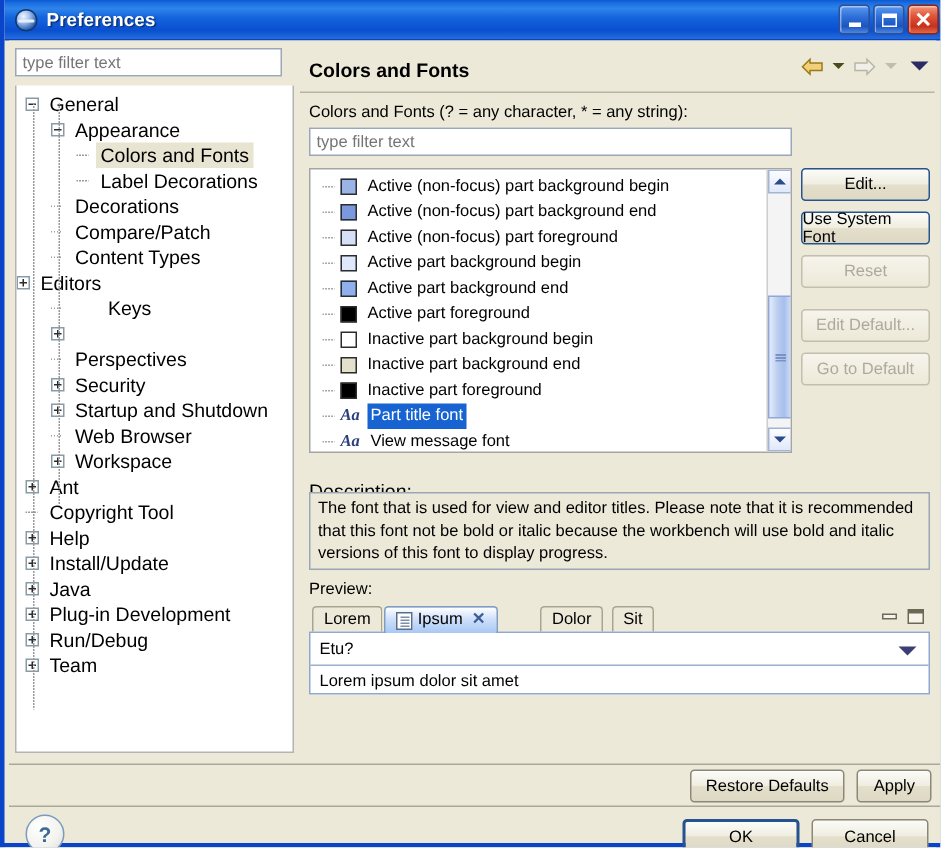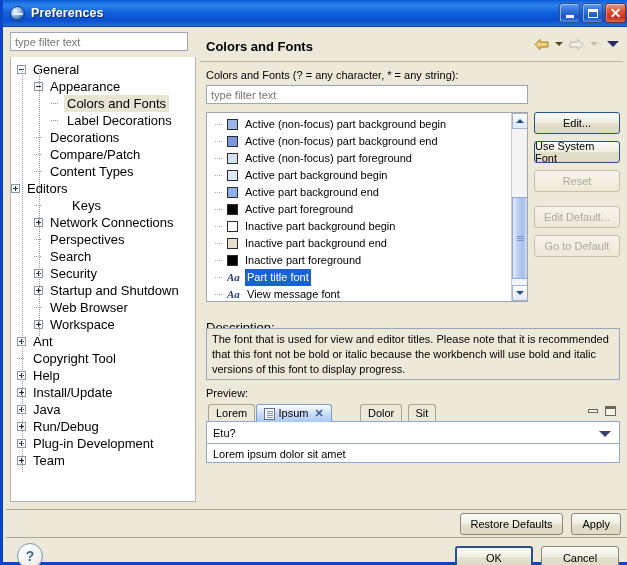--- a/index.html
+++ b/index.html
@@ -365,31 +365,26 @@
               <div class="tnode" style="">
                 <span class="exp plus"></span>
                 <span class="lbl">Editors</span>
               </div>
               <div class="tnode" style="padding-left: 23px; gap: 22px;">
                 <span class="dots"></span>
                 <span class="lbl">Keys</span>
               </div>
               <div class="tnode" style="padding-left: 23px;">
                 <span class="exp plus"></span>
-                <span class="lbl">Network Connections</span>
               </div>
               <div class="tnode" style="padding-left: 23px;">
                 <span class="dots"></span>
                 <span class="lbl">Perspectives</span>
               </div>
               <div class="tnode" style="padding-left: 23px;">
-                <span class="dots"></span>
-                <span class="lbl">Search</span>
-              </div>
-              <div class="tnode" style="padding-left: 23px;">
                 <span class="exp plus"></span>
                 <span class="lbl">Security</span>
               </div>
               <div class="tnode" style="padding-left: 23px;">
                 <span class="exp plus"></span>
                 <span class="lbl">Startup and Shutdown</span>
               </div>
               <div class="tnode" style="padding-left: 23px;">
                 <span class="dots"></span>
                 <span class="lbl">Web Browser</span>
@@ -413,25 +408,25 @@
               <div class="tnode" style="padding-left: 6px;">
                 <span class="exp plus"></span>
                 <span class="lbl">Install/Update</span>
               </div>
               <div class="tnode" style="padding-left: 6px;">
                 <span class="exp plus"></span>
                 <span class="lbl">Java</span>
               </div>
               <div class="tnode" style="padding-left: 6px;">
                 <span class="exp plus"></span>
+                <span class="lbl">Plug-in Development</span>
+              </div>
+              <div class="tnode" style="padding-left: 6px;">
+                <span class="exp plus"></span>
                 <span class="lbl">Run/Debug</span>
-              </div>
-              <div class="tnode" style="padding-left: 6px;">
-                <span class="exp plus"></span>
-                <span class="lbl">Plug-in Development</span>
               </div>
               <div class="tnode" style="padding-left: 6px;">
                 <span class="exp plus"></span>
                 <span class="lbl">Team</span>
               </div>
               <div class="vline" style="left: 11px; top: 12px; height: 404px;"></div>
               <div class="vline" style="left: 28px; top: 12px; height: 268px;"></div>
             </div>
         </div>
       </div>

